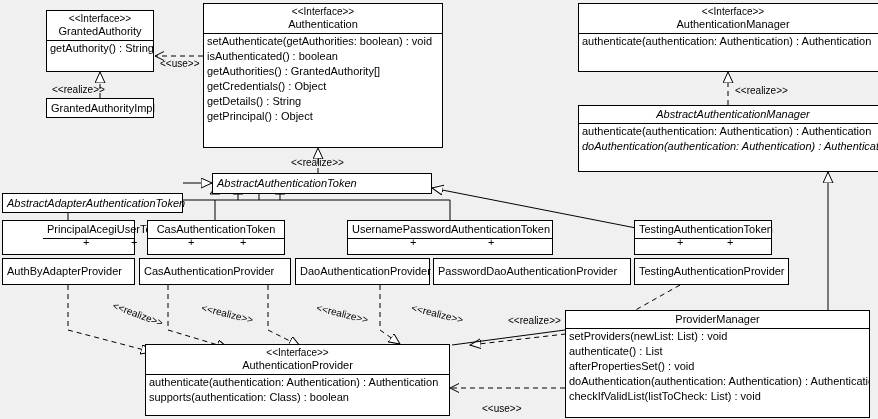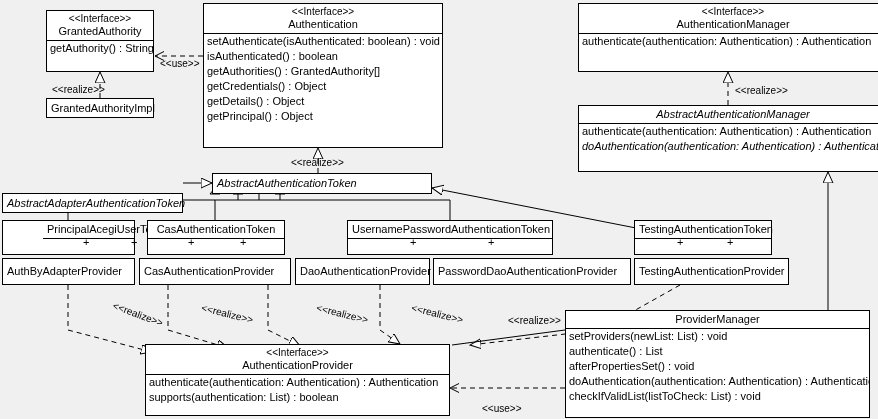--- a/index.html
+++ b/index.html
@@ -138,25 +138,25 @@
   <div class="box" style="left:46px;top:98px;width:108px;height:20px;">
     <div class="simple">GrantedAuthorityImpl</div>
   </div>
 
   <div class="box" style="left:203px;top:3px;width:240px;height:145px;">
     <div class="hdr">
       <span class="stereo">&lt;&lt;Interface&gt;&gt;</span>
       <span class="nm">Authentication</span>
     </div>
     <div class="sep"></div>
-    <div class="mem">setAuthenticate(isAuthenticated: boolean) : void</div>
+    <div class="mem">setAuthenticate(getAuthorities: boolean) : void</div>
     <div class="mem">isAuthenticated() : boolean</div>
     <div class="mem">getAuthorities() : GrantedAuthority[]</div>
     <div class="mem">getCredentials() : Object</div>
-    <div class="mem">getDetails() : Object</div>
+    <div class="mem">getDetails() : String</div>
     <div class="mem">getPrincipal() : Object</div>
   </div>
 
   <div class="box" style="left:578px;top:3px;width:310px;height:69px;">
     <div class="hdr">
       <span class="stereo">&lt;&lt;Interface&gt;&gt;</span>
       <span class="nm">AuthenticationManager</span>
     </div>
     <div class="sep"></div>
     <div class="mem">authenticate(authentication: Authentication) : Authentication</div>
@@ -231,21 +231,21 @@
     <div class="simple" style="padding-top:6px;">TestingAuthenticationProvider</div>
   </div>
 
   <div class="box" style="left:145px;top:344px;width:305px;height:72px;">
     <div class="hdr">
       <span class="stereo">&lt;&lt;Interface&gt;&gt;</span>
       <span class="nm">AuthenticationProvider</span>
     </div>
     <div class="sep"></div>
     <div class="mem">authenticate(authentication: Authentication) : Authentication</div>
-    <div class="mem">supports(authentication: List) : boolean</div>
+    <div class="mem">supports(authentication: Class) : boolean</div>
   </div>
 
   <div class="box" style="left:565px;top:310px;width:305px;height:108px;">
     <div class="hdr">
       <span class="nm">ProviderManager</span>
     </div>
     <div class="sep"></div>
     <div class="mem">setProviders(newList: List) : void</div>
     <div class="mem">authenticate() : List</div>
     <div class="mem">afterPropertiesSet() : void</div>

